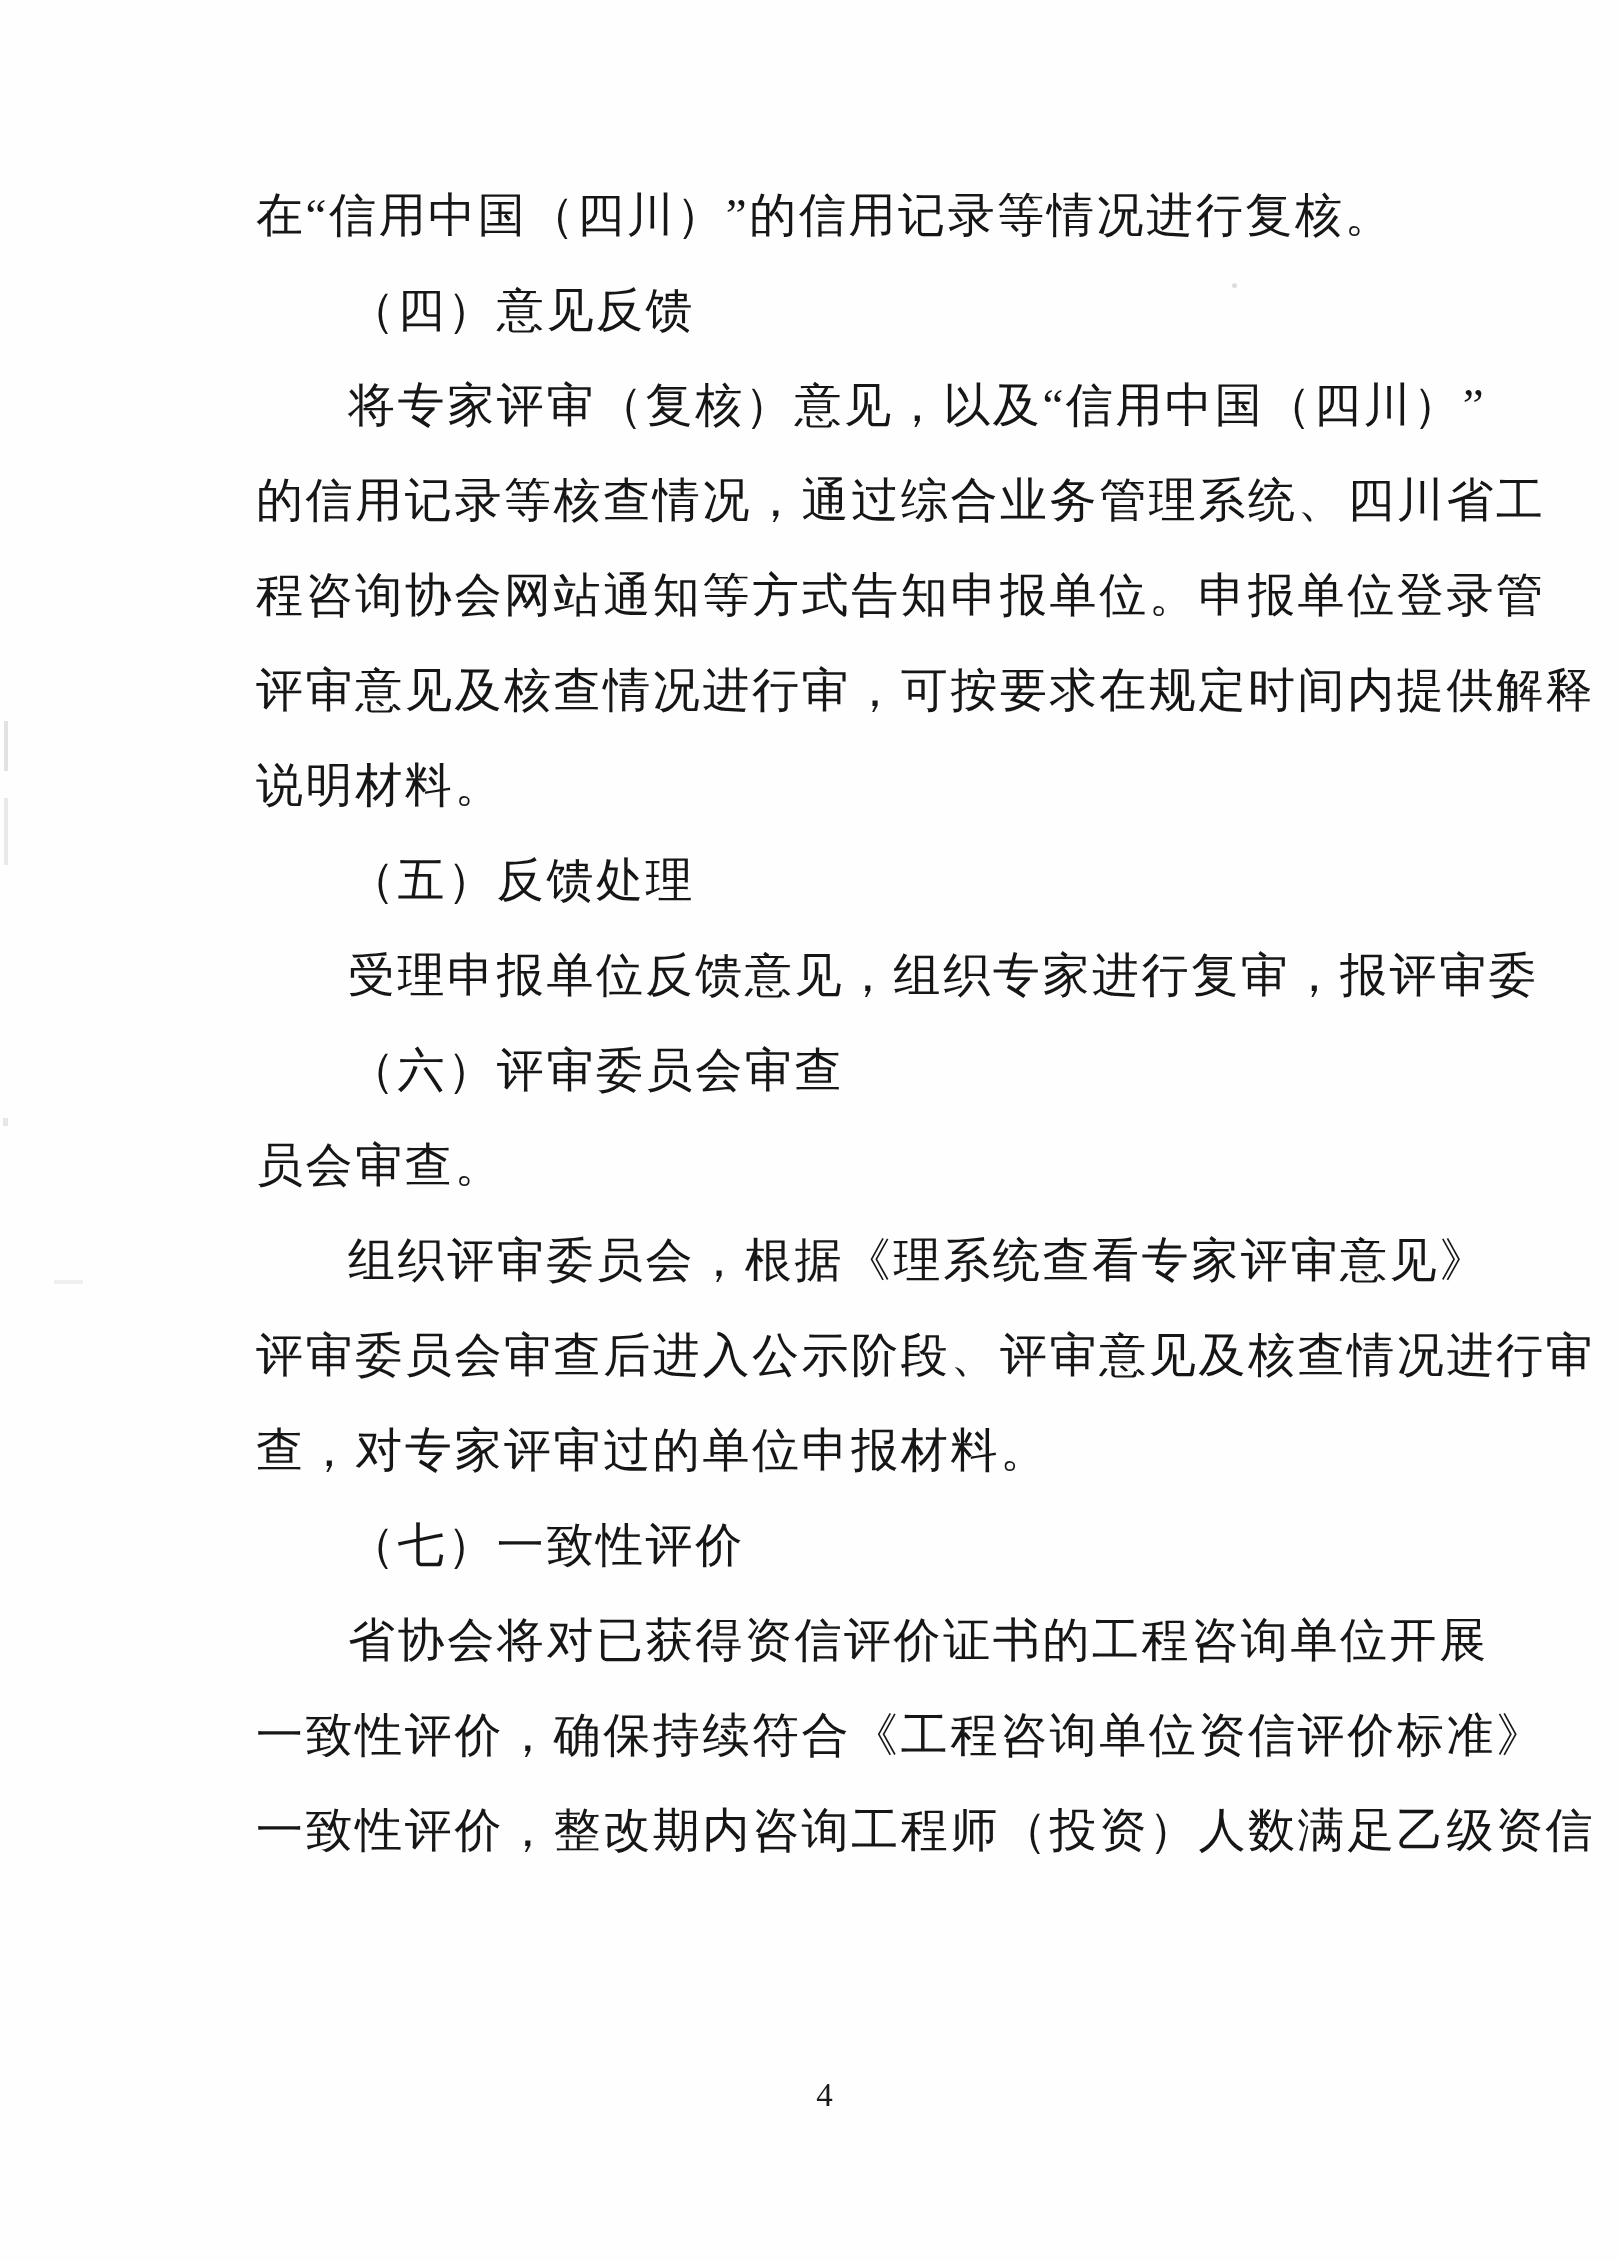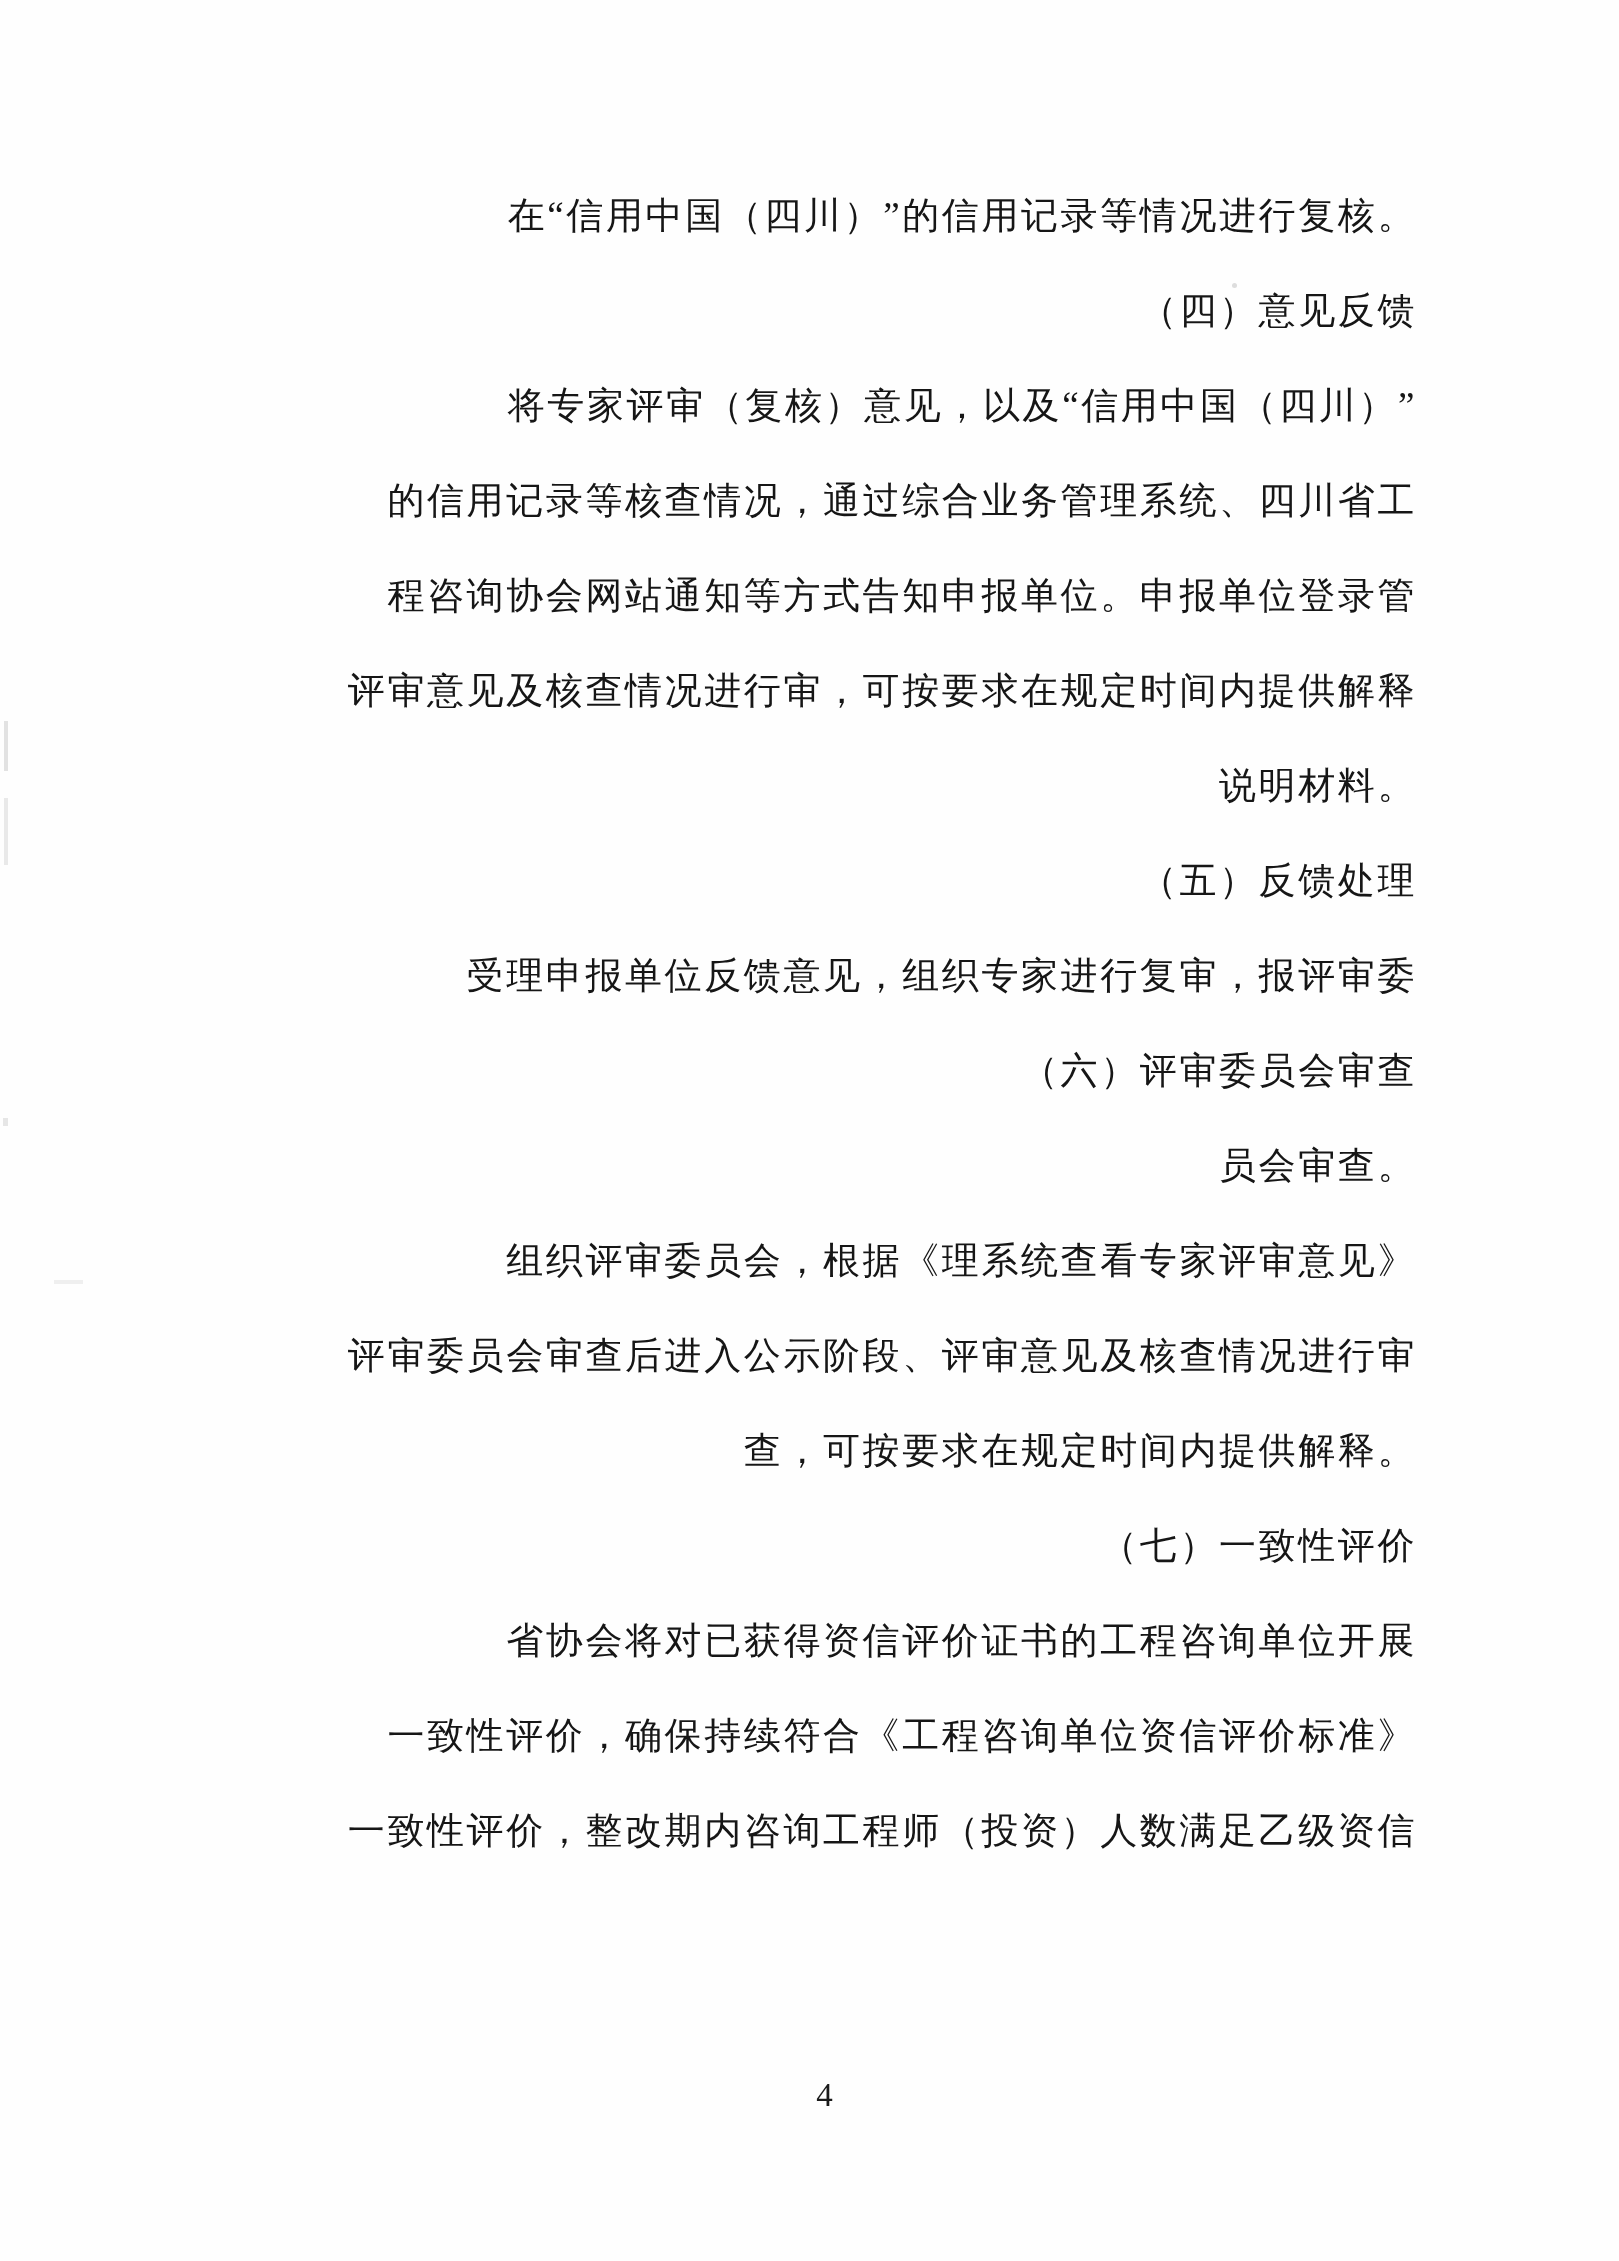--- a/index.html
+++ b/index.html
@@ -17,25 +17,24 @@
   }
   .text-block {
     position: absolute;
     left: 256px;
     top: 168px;
     width: 1161px;
   }
   .line {
     height: 95px;
     line-height: 95px;
-    font-size: 37px;
+    font-size: 47px;
     letter-spacing: 2.6px;
     color: #161616;
     white-space: nowrap;
-    text-align: right;
   }
   .line[data-indent="true"] {
     text-indent: 92px;
   }
   .page-number {
     position: absolute;
     top: 2077px;
     left: 0;
     width: 1619px;
     text-align: center;
@@ -66,21 +65,21 @@
     <div class="line" data-indent="false">的信用记录等核查情况，通过综合业务管理系统、四川省工</div>
     <div class="line" data-indent="false">程咨询协会网站通知等方式告知申报单位。申报单位登录管</div>
     <div class="line" data-indent="false">评审意见及核查情况进行审，可按要求在规定时间内提供解释</div>
     <div class="line" data-indent="false">说明材料。</div>
     <div class="line" data-indent="true">（五）反馈处理</div>
     <div class="line" data-indent="true">受理申报单位反馈意见，组织专家进行复审，报评审委</div>
     <div class="line" data-indent="true">（六）评审委员会审查</div>
     <div class="line" data-indent="false">员会审查。</div>
     <div class="line" data-indent="true">组织评审委员会，根据《理系统查看专家评审意见》</div>
     <div class="line" data-indent="false">评审委员会审查后进入公示阶段、评审意见及核查情况进行审</div>
-    <div class="line" data-indent="false">查，可按要求在规定时间内提供解释。</div>
+    <div class="line" data-indent="false">查，对专家评审过的单位申报材料。</div>
     <div class="line" data-indent="true">（七）一致性评价</div>
     <div class="line" data-indent="true">省协会将对已获得资信评价证书的工程咨询单位开展</div>
     <div class="line" data-indent="false">一致性评价，确保持续符合《工程咨询单位资信评价标准》</div>
     <div class="line" data-indent="false">一致性评价，整改期内咨询工程师（投资）人数满足乙级资信</div>
   </div>
 
   <div class="page-number">4</div>
 
   <div class="scan-artifact sa-1"></div>
   <div class="scan-artifact sa-2"></div>

